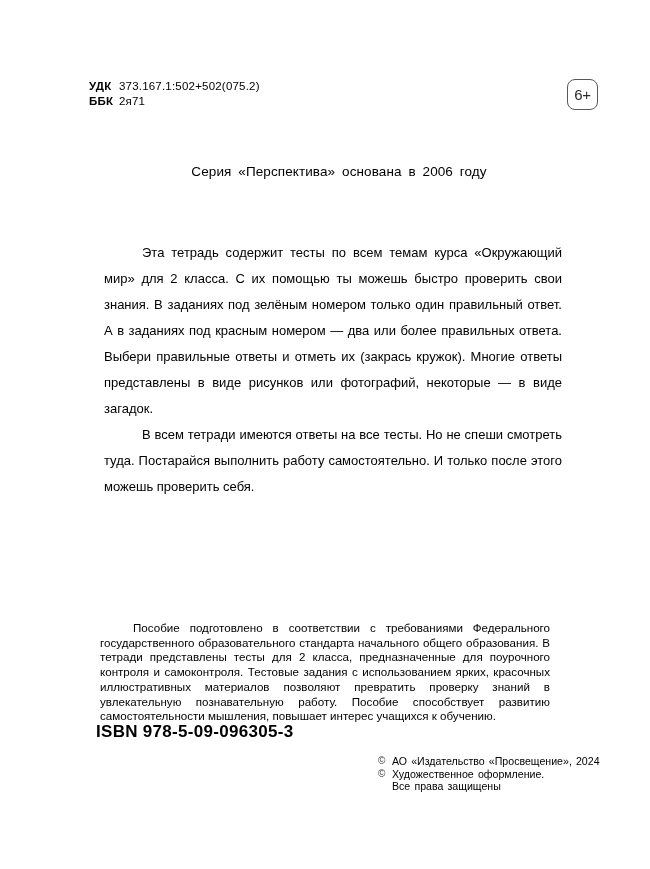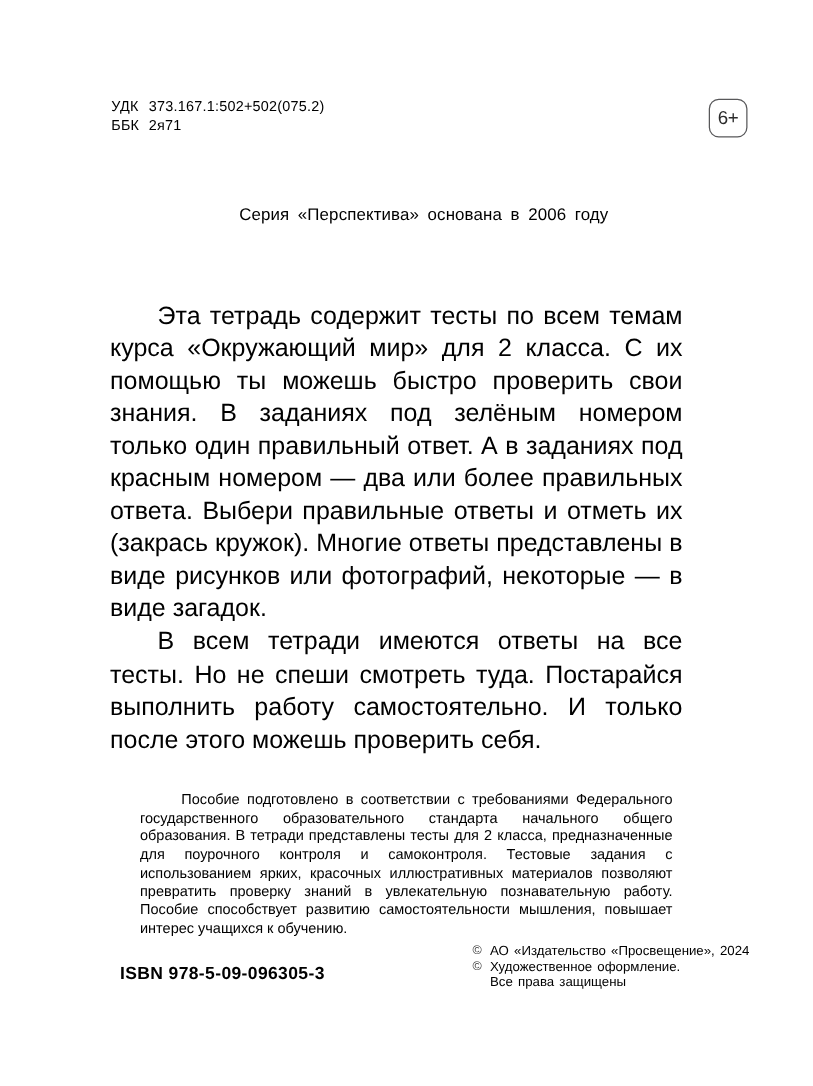--- a/index.html
+++ b/index.html
@@ -25,20 +25,21 @@
     line-height: 14.5px;
     letter-spacing: 0.2px;
     white-space: nowrap;
   }
   .code-row {
     display: block;
   }
   .code-label {
     display: inline-block;
     width: 30px;
+    font-weight: bold;
   }
   .code-val {
     display: inline-block;
   }
 
   
   .age-badge {
     position: absolute;
     right: 52px;
     top: 79px;
@@ -64,24 +65,24 @@
     text-align: center;
     font-size: 13.5px;
     word-spacing: 3px;
     letter-spacing: 0.1px;
     margin-left: 28px;
   }
 
   
   .body-block {
     position: absolute;
-    left: 88px;
+    left: 104px;
     top: 240px;
     width: 458px;
-    font-size: 20px;
+    font-size: 13px;
     line-height: 26.05px;
     text-align: justify;
     text-justify: inter-word;
     letter-spacing: 0px;
   }
   .body-block p {
     margin: 0;
     text-indent: 38px;
   }
 
@@ -90,30 +91,30 @@
     position: absolute;
     left: 96px;
     top: 617px;
     width: 458px;
     font-size: 11.6px;
     line-height: 14.7px;
     text-align: justify;
     text-justify: inter-word;
   }
   .annotation p {
-    margin: 16px;
+    margin: 4px;
     text-indent: 33px;
   }
 
   
   .isbn {
     position: absolute;
     left: 96px;
-    top: 770px;
-    font-size: 14px;
+    top: 722px;
+    font-size: 17px;
     font-weight: bold;
     letter-spacing: 0.3px;
     white-space: nowrap;
   }
 
   
   .copyright {
     position: absolute;
     left: 378px;
     top: 755px;

